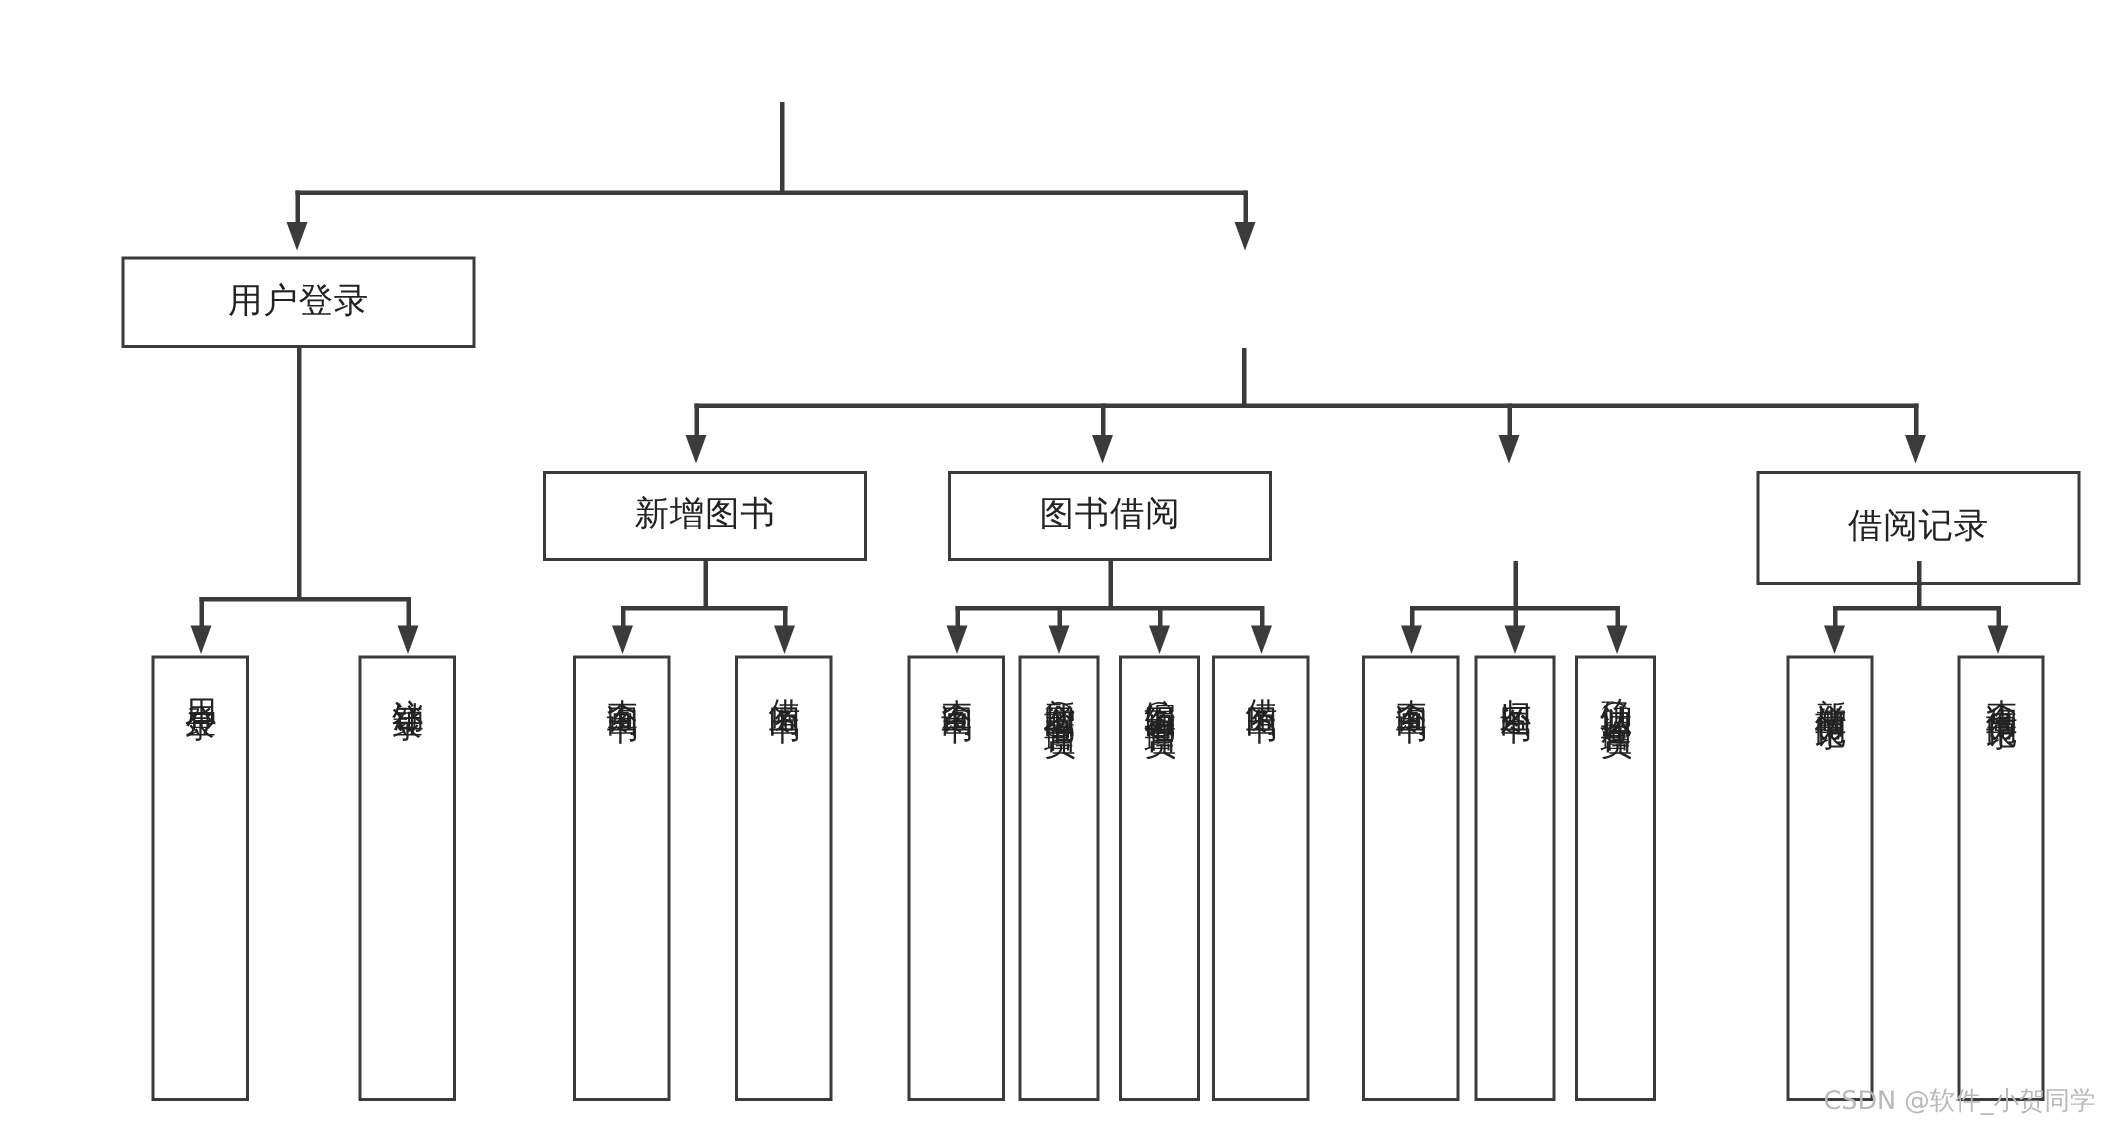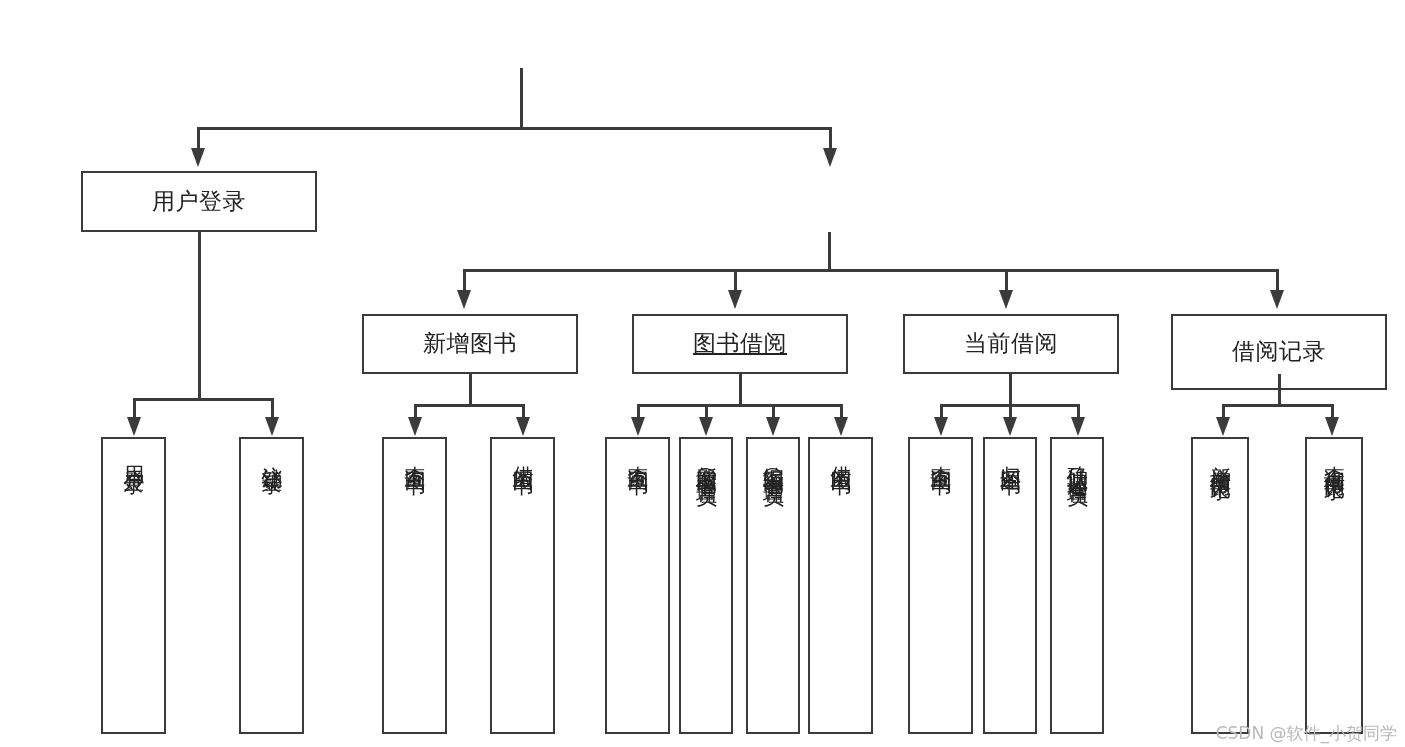--- a/index.html
+++ b/index.html
@@ -115,25 +115,22 @@
   <div class="vline" style="left:734px; top:269px; height:22px;"></div>
   <div class="arrow" style="left:728px; top:290px;"></div>
   <div class="vline" style="left:1005px; top:269px; height:22px;"></div>
   <div class="arrow" style="left:999px; top:290px;"></div>
   <div class="vline" style="left:1276px; top:269px; height:22px;"></div>
   <div class="arrow" style="left:1270px; top:290px;"></div>
 
   <div class="node horiz" style="left:362px; top:314px; width:216px; height:60px;">
     <span class="label">新增图书</span>
   </div>
-  <div class="node horiz" style="left:632px; top:314px; width:216px; height:60px;text-decoration:underline;">
+  <div class="node horiz" style="left:632px; top:314px; width:216px; height:60px;">
     <span class="label">图书借阅</span>
-  </div>
-  <div class="node horiz" style="left:903px; top:314px; width:216px; height:60px;">
-    <span class="label">当前借阅</span>
   </div>
   <div class="node horiz" style="left:1171px; top:314px; width:216px; height:76px;">
     <span class="label">借阅记录</span>
   </div>
 
   <div class="vline" style="left:469px; top:374px; height:32px;"></div>
   <div class="hline" style="left:414px; top:404px; width:111px;"></div>
   <div class="vline" style="left:414px; top:404px; height:14px;"></div>
   <div class="arrow" style="left:408px; top:417px;"></div>
   <div class="vline" style="left:522px; top:404px; height:14px;"></div>

